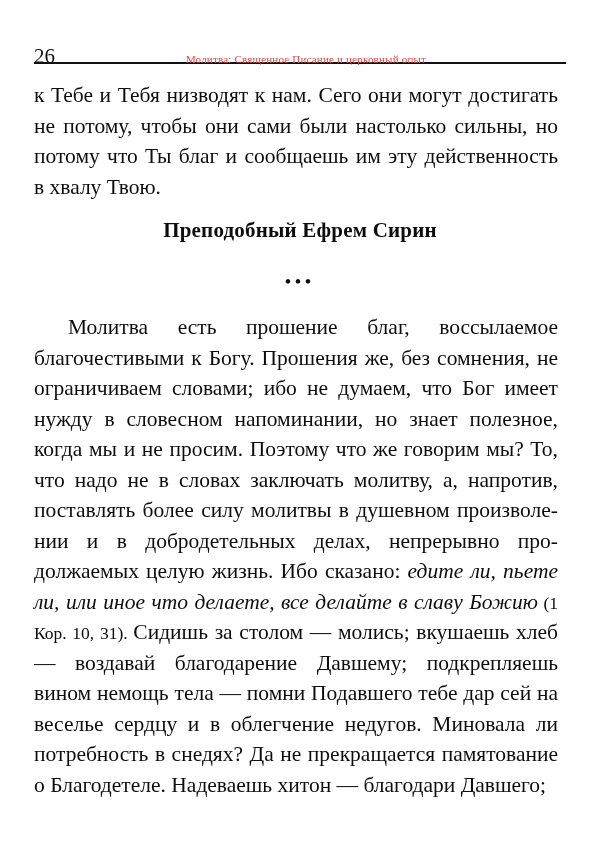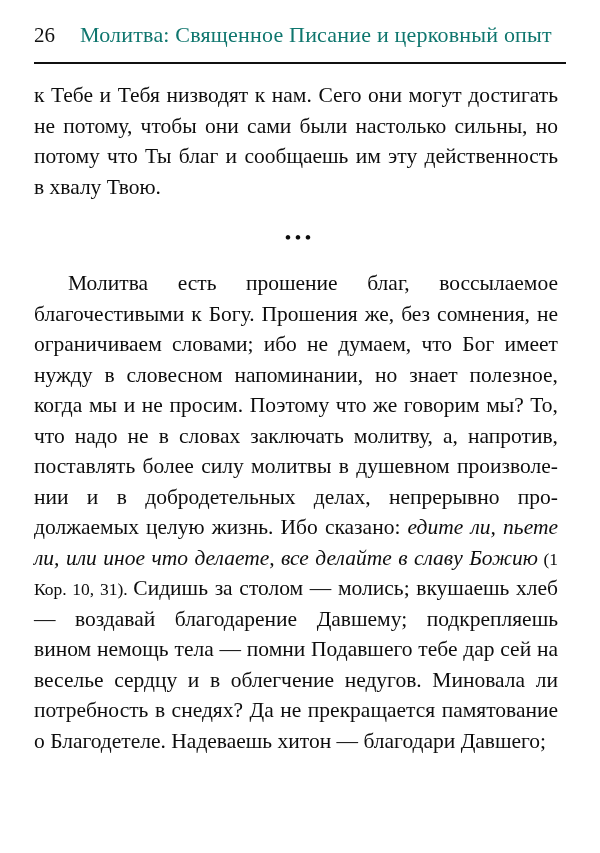--- a/index.html
+++ b/index.html
@@ -31,25 +31,26 @@
     font-size: 21px;
     font-family: "Liberation Serif", serif;
     color: #111111;
     width: 46px;
     flex: 0 0 46px;
     text-align: left;
   }
   .running-title {
     flex: 1 1 auto;
     text-align: center;
-    font-size: 22px;
+    font-size: 11px;
     letter-spacing: 0.2px;
-    color: #0f766e;
+    color: #ef4444;
     padding-right: 34px;
     white-space: nowrap;
+    margin-top: 31px;
   }
   .rule {
     border: none;
     border-top: 2px solid #101010;
     margin: 2px 0 16px 0;
     height: 0;
   }
   .body-text {
     font-size: 21.5px;
     line-height: 1.42;
@@ -97,20 +98,21 @@
     <div class="folio">26</div>
     <div class="running-title">Молитва: Священное Писание и церковный опыт</div>
   </div>
 
   <hr class="rule">
 
   <div class="body-text">
 
     <p class="para">к Тебе и Тебя низводят к нам. Сего они могут до­стигать не потому, чтобы они сами были настоль­ко сильны, но потому что Ты благ и сообщаешь им эту действенность в хвалу Твою.</p>
 
+    <p class="attribution">Преподобный Ефрем Сирин</p>
 
     <div class="divider-asterisks">•••</div>
 
     <p class="para indent"><span>Молитва есть прошение благ, воссылаемое благочестивыми к Богу. Прошения же, без со­мнения, не ограничиваем словами; ибо не дума­ем, что Бог имеет нужду в словесном напомина­нии, но знает полезное, когда мы и не просим. Поэтому что же говорим мы? То, что надо не в словах заключать молитву, а, напротив, постав­лять более силу молитвы в душевном произволе­нии и в добродетельных делах, непрерывно про­должаемых целую жизнь. Ибо сказано: </span><span class="italic">едите ли, пьете ли, или иное что делаете, все делайте в славу Божию</span><span class="ref"> (1 Кор. 10, 31). </span><span>Сидишь за столом — молись; вкушаешь хлеб — воздавай благодарение Давшему; подкрепляешь вином немощь тела — помни Подавшего тебе дар сей на веселье сердцу и в облегчение недугов. Миновала ли потребность в снедях? Да не прекращается памятование о Бла­годетеле. Надеваешь хитон — благодари Давшего;</span></p>
 
   </div>
 
 </div>
 
 </body></html>

